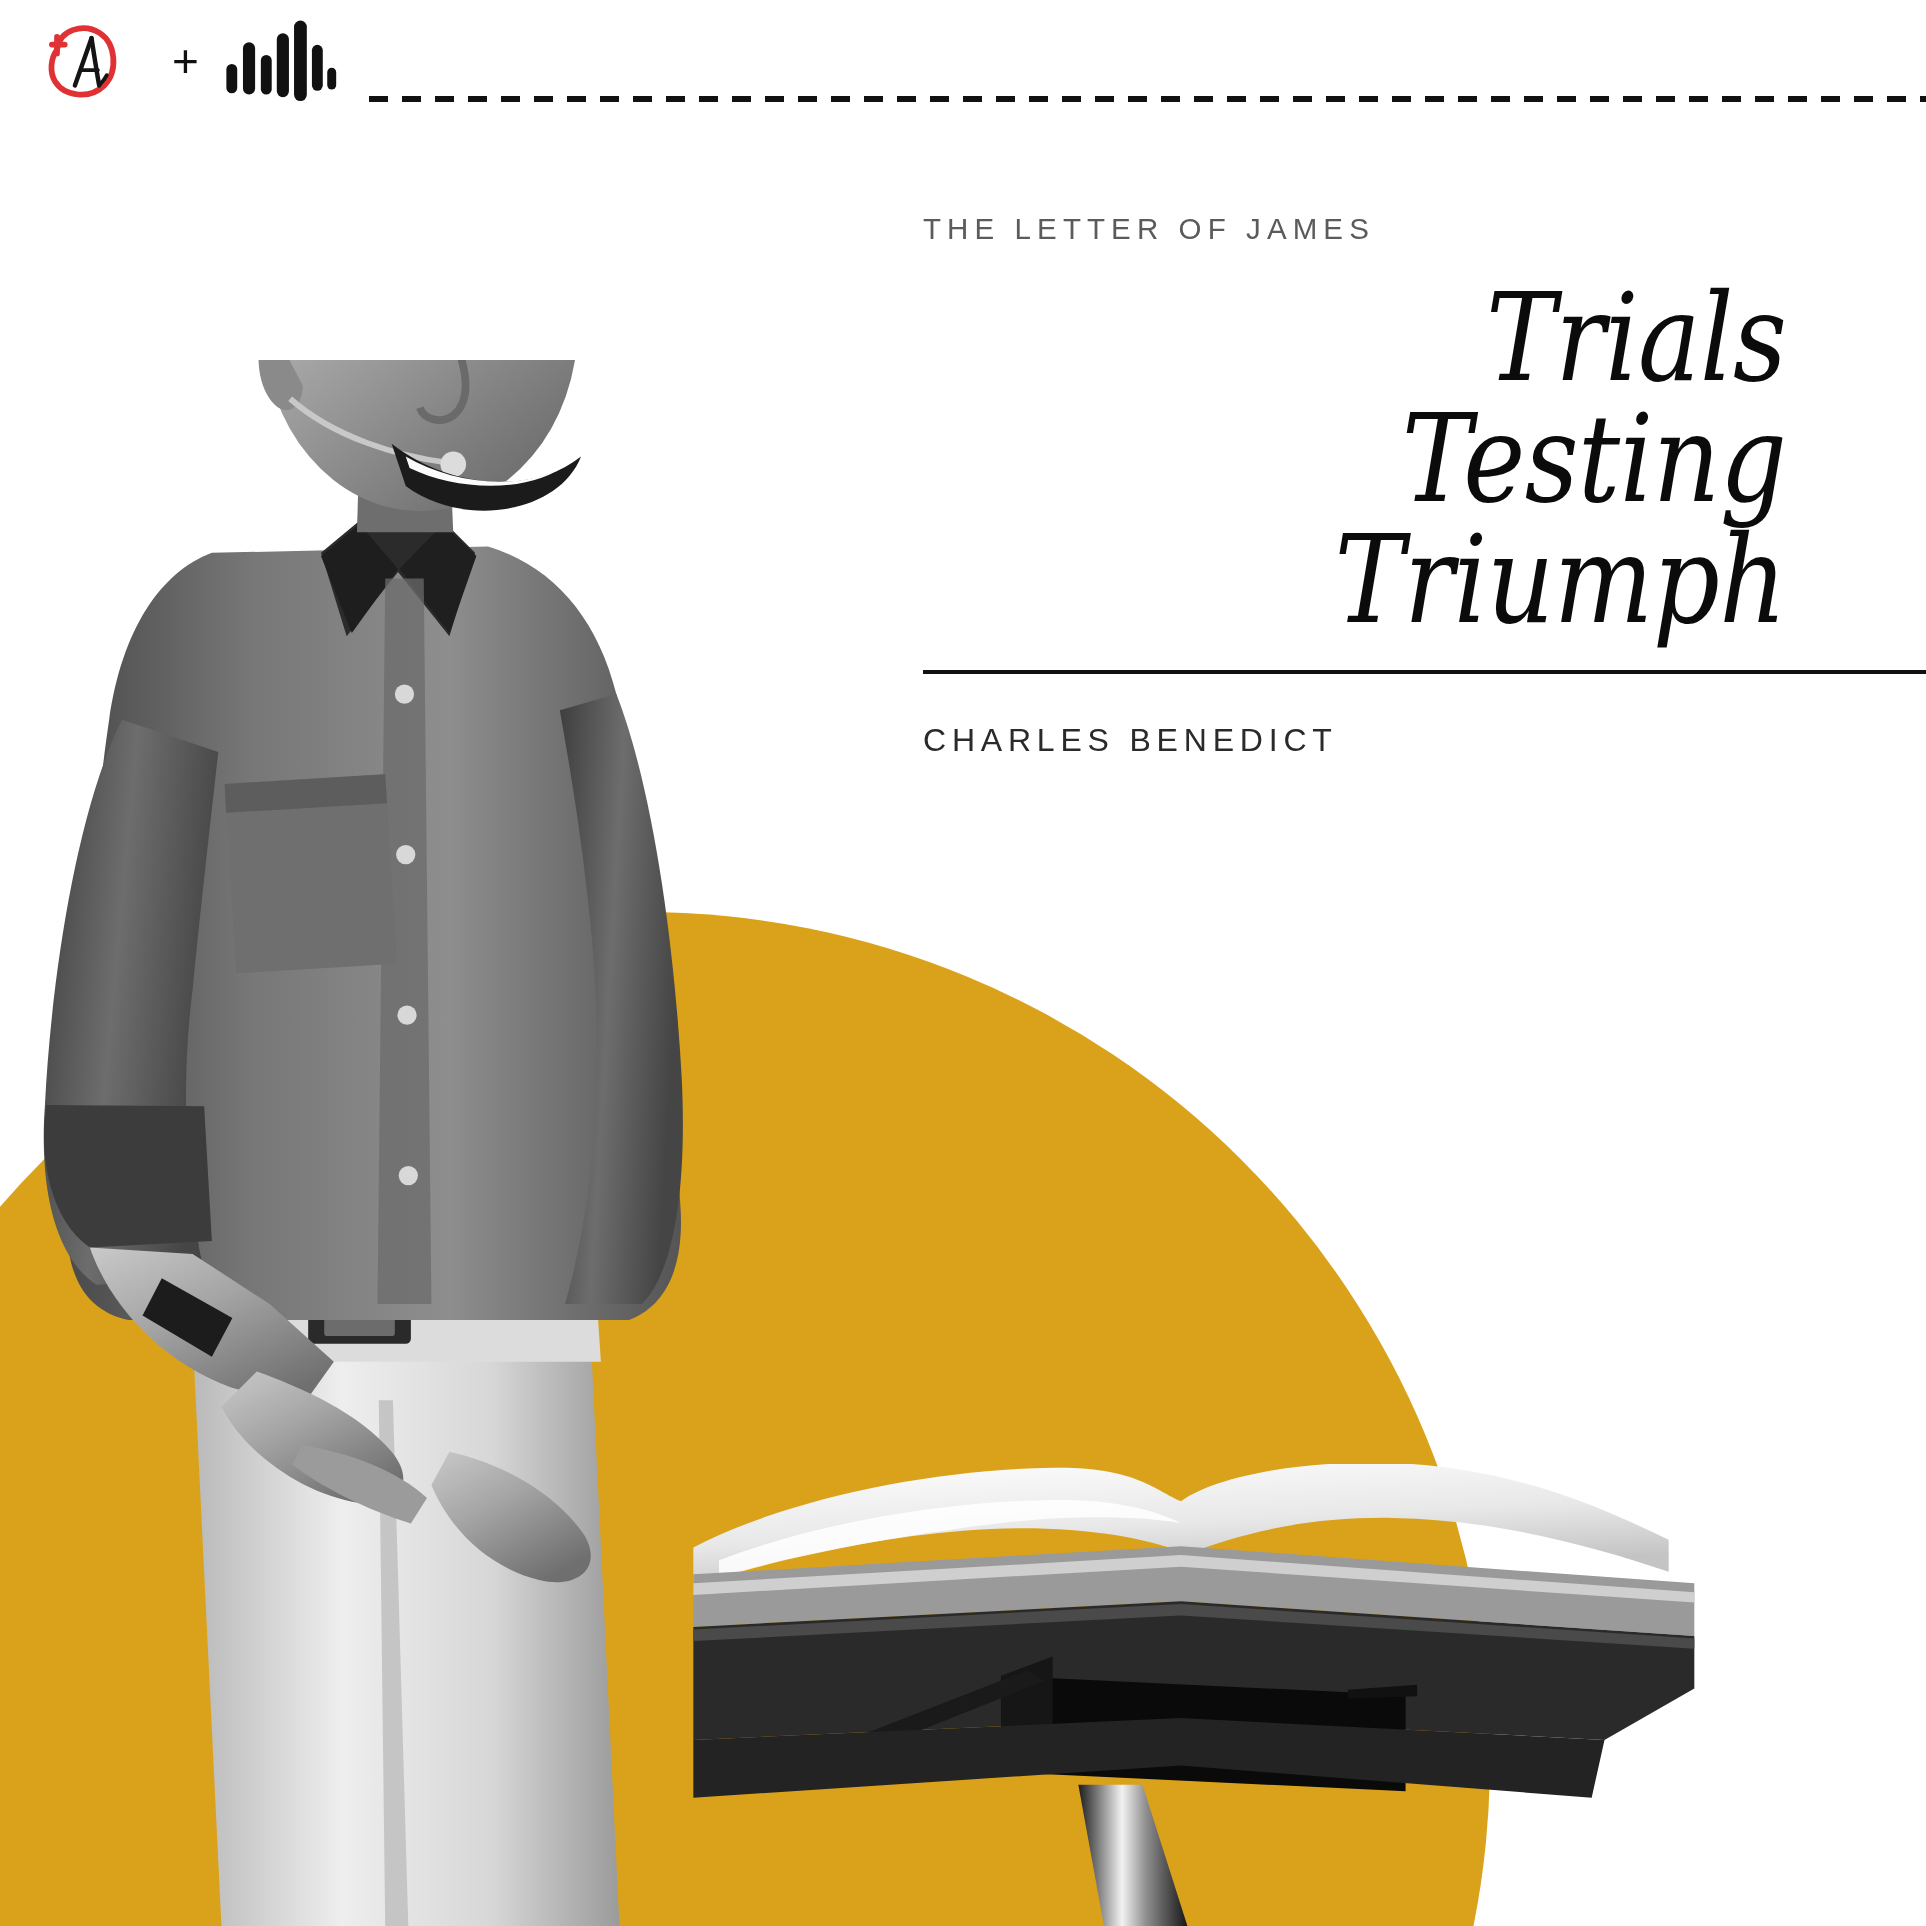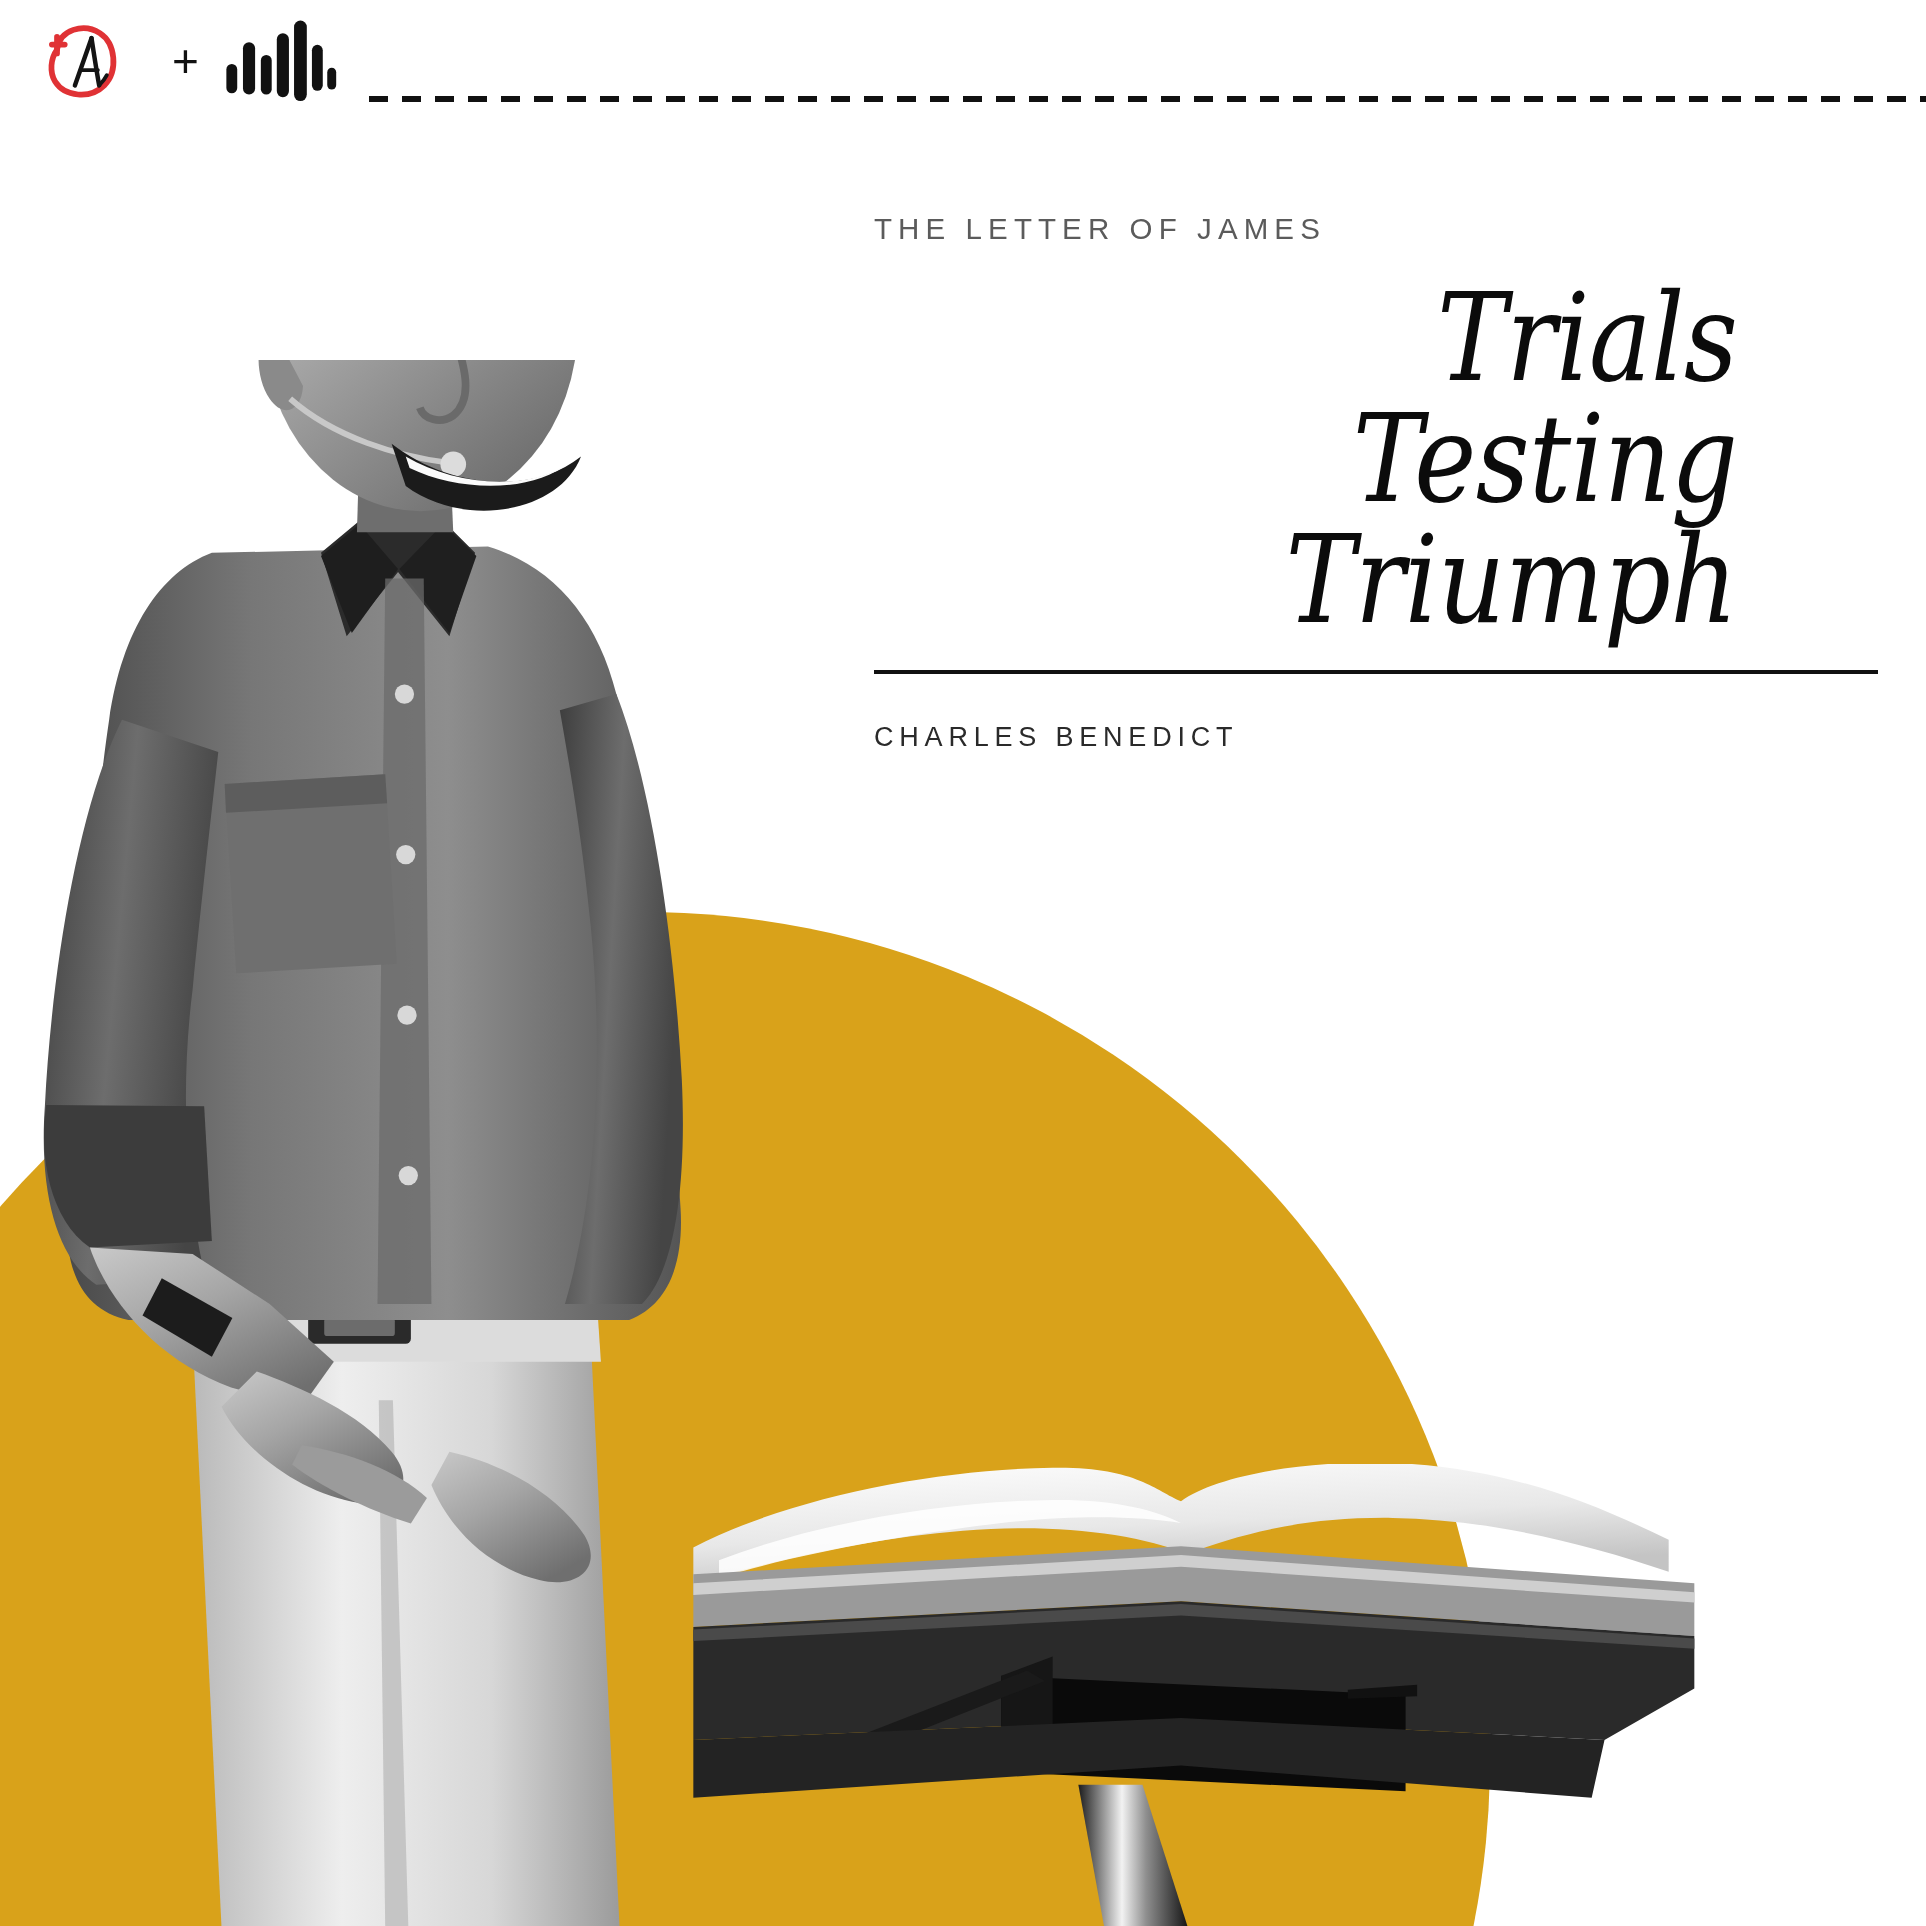--- a/index.html
+++ b/index.html
@@ -29,35 +29,35 @@
     width:1695px; height:1695px; border-radius:50%; background:#d9a21a; }
 
   
   .photo-layer { position:absolute; left:0px; top:360px; width:963px; height:1567px; overflow:hidden; }
   .photo-layer svg { display:block; width:963px; height:1567px; }
 
   .podium-layer { position:absolute; left:693px; top:1464px; width:1130px; height:462px; overflow:hidden; }
   .podium-layer svg { display:block; width:1130px; height:462px; }
 
   
-  .text-block { position:absolute; left:874px; top:212px; width:1004px; }
+  .text-block { position:absolute; left:923px; top:212px; width:1004px; }
 
   .eyebrow { font-size:29.5px; letter-spacing:6.1px; color:#5b5b5b;
     font-weight:300; font-family:"Liberation Sans", sans-serif;
     white-space:nowrap; }
 
   .headline { margin-top:32px;text-align:right; }
   .headline-line { display:block; font-family:"DejaVu Serif", serif;
     font-style:italic; font-weight:400; font-size:122px; line-height:0.99;
     letter-spacing:-0.6px; color:#0b0b0b; transform:scaleX(0.86); transform-origin:left center;
     white-space:nowrap; }
 
   .rule { margin-top:29.5px; height:4.5px; background:#111; width:1004px; }
 
-  .byline { margin-top:48px; font-size:27px; letter-spacing:5.8px; color:#2a2a2a;
+  .byline { margin-top:48px; font-size:32px; letter-spacing:5.8px; color:#2a2a2a;
     font-weight:500; font-family:"Liberation Sans", sans-serif; white-space:nowrap; }
 </style>
 </head>
 <body>
 
 <div class="canvas">
 
   <div class="gold-circle"></div>
 
   <div class="photo-layer">

